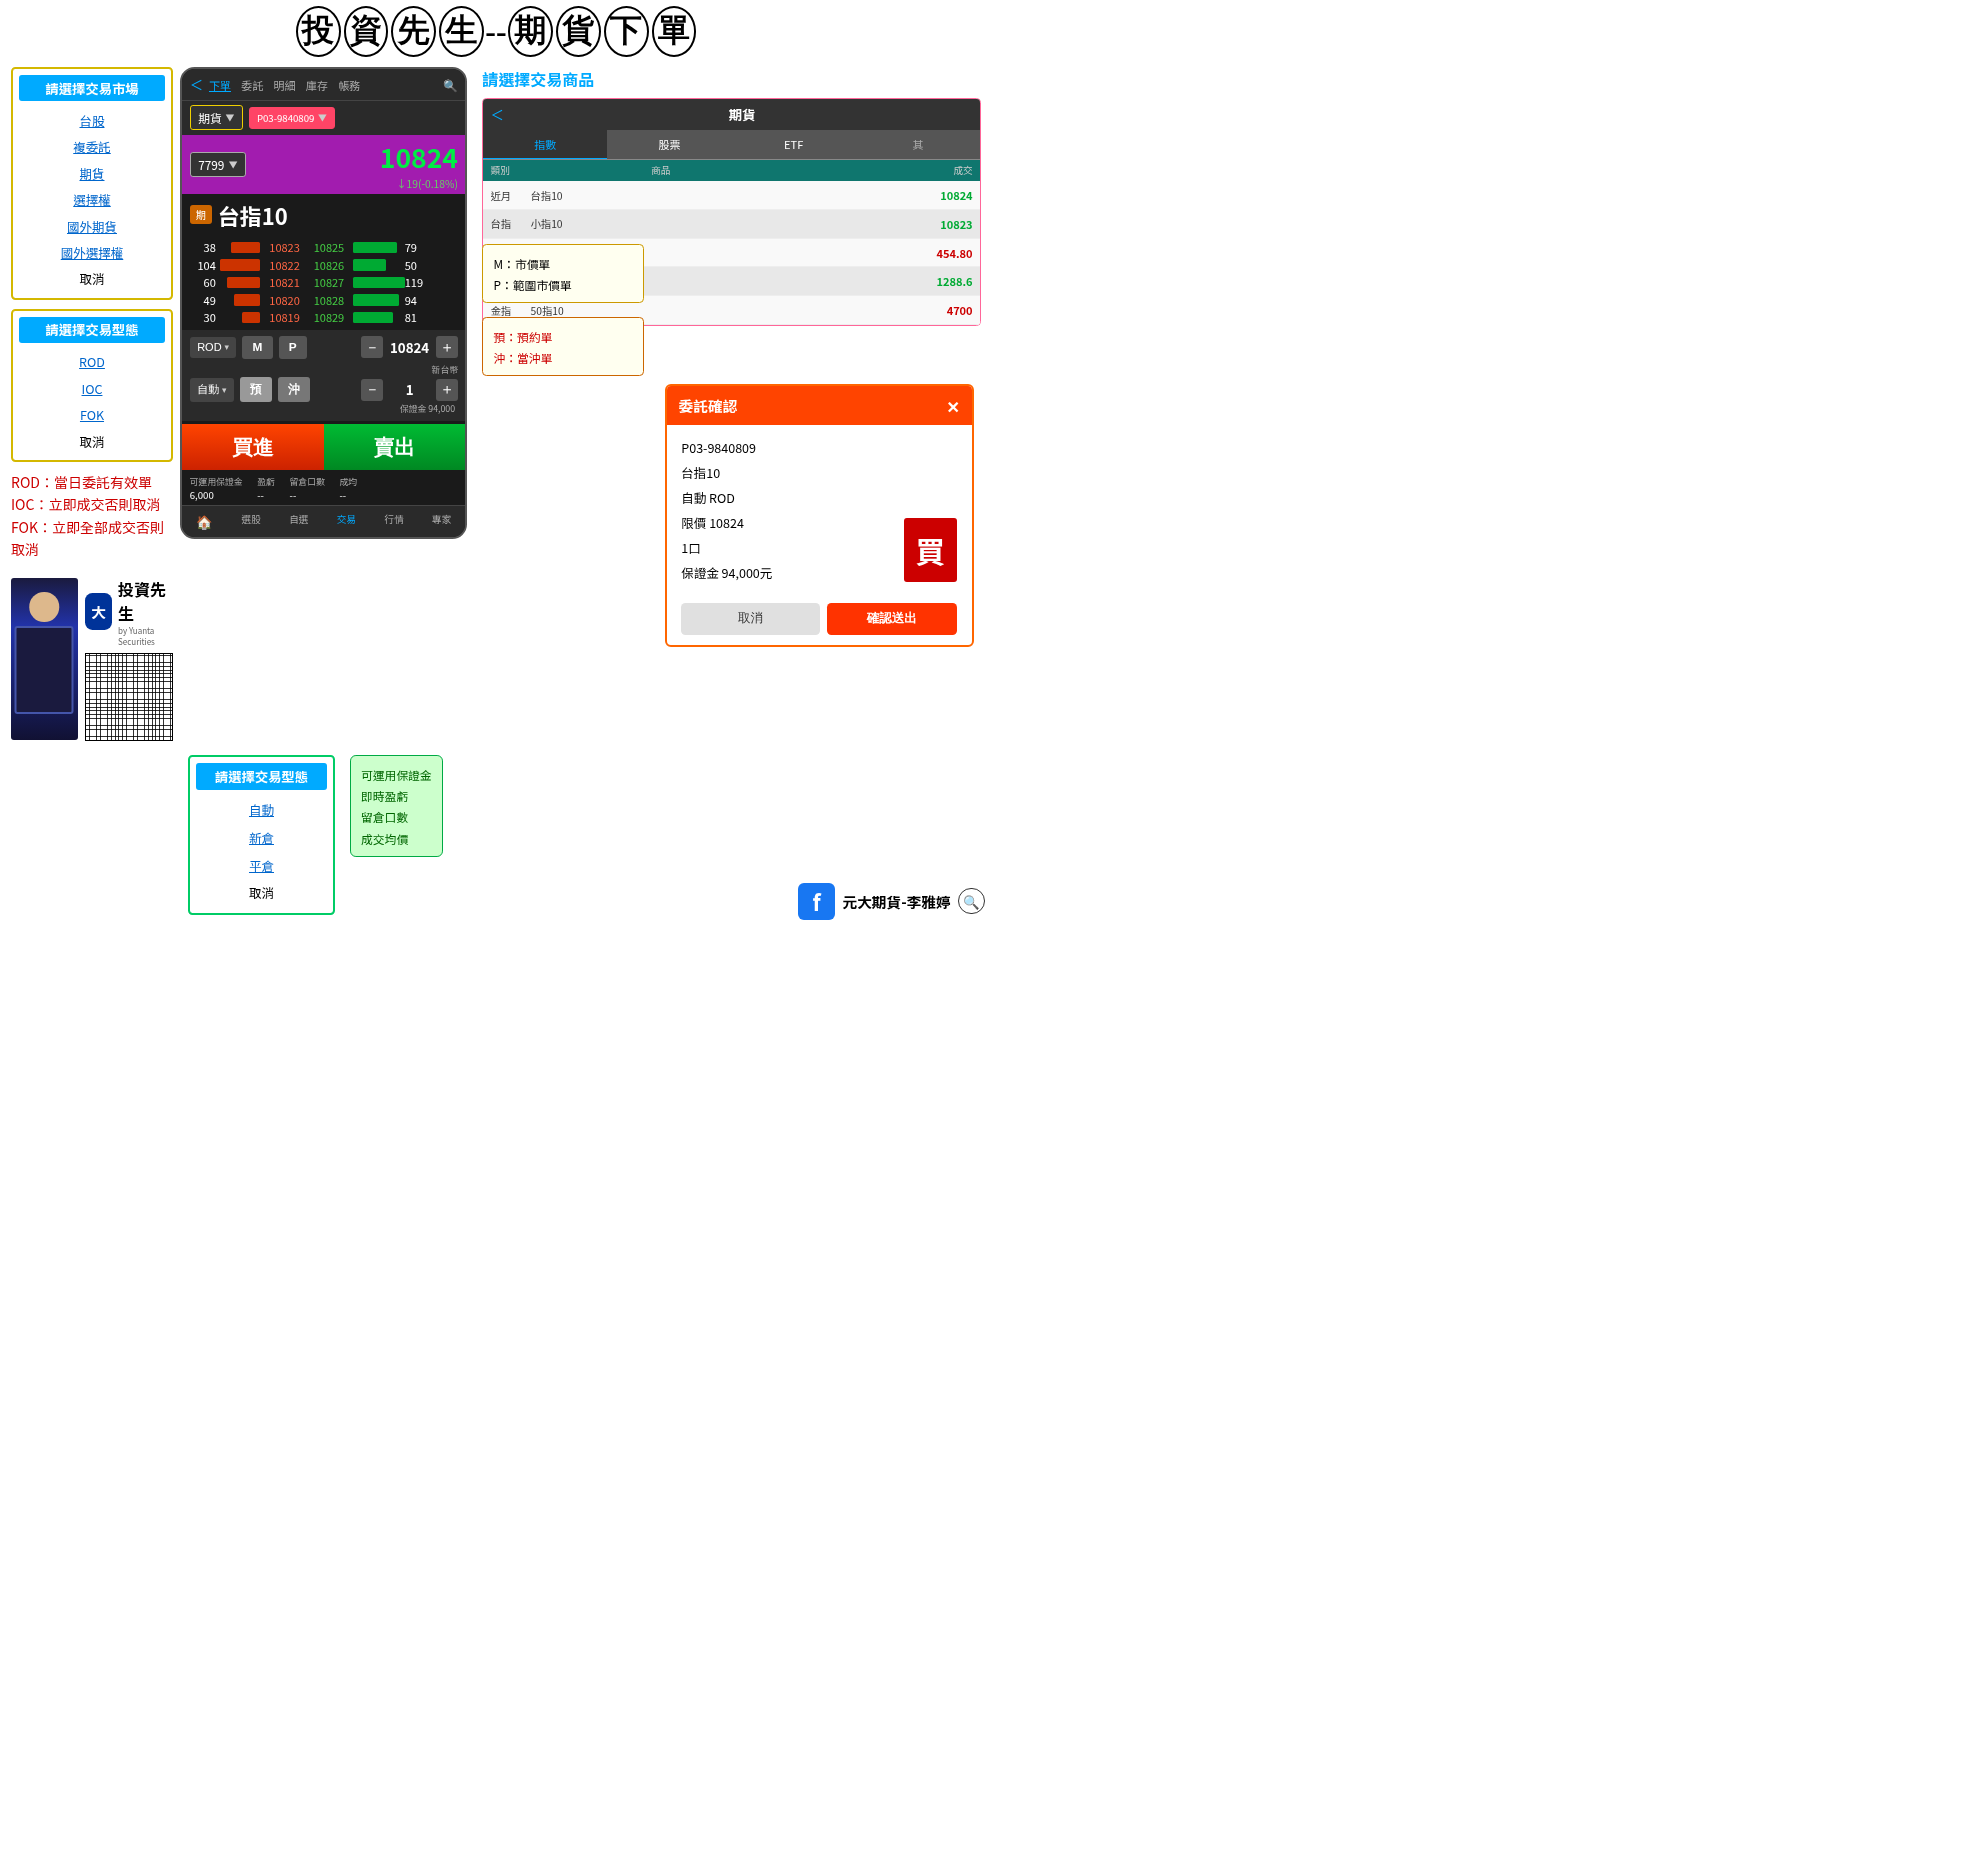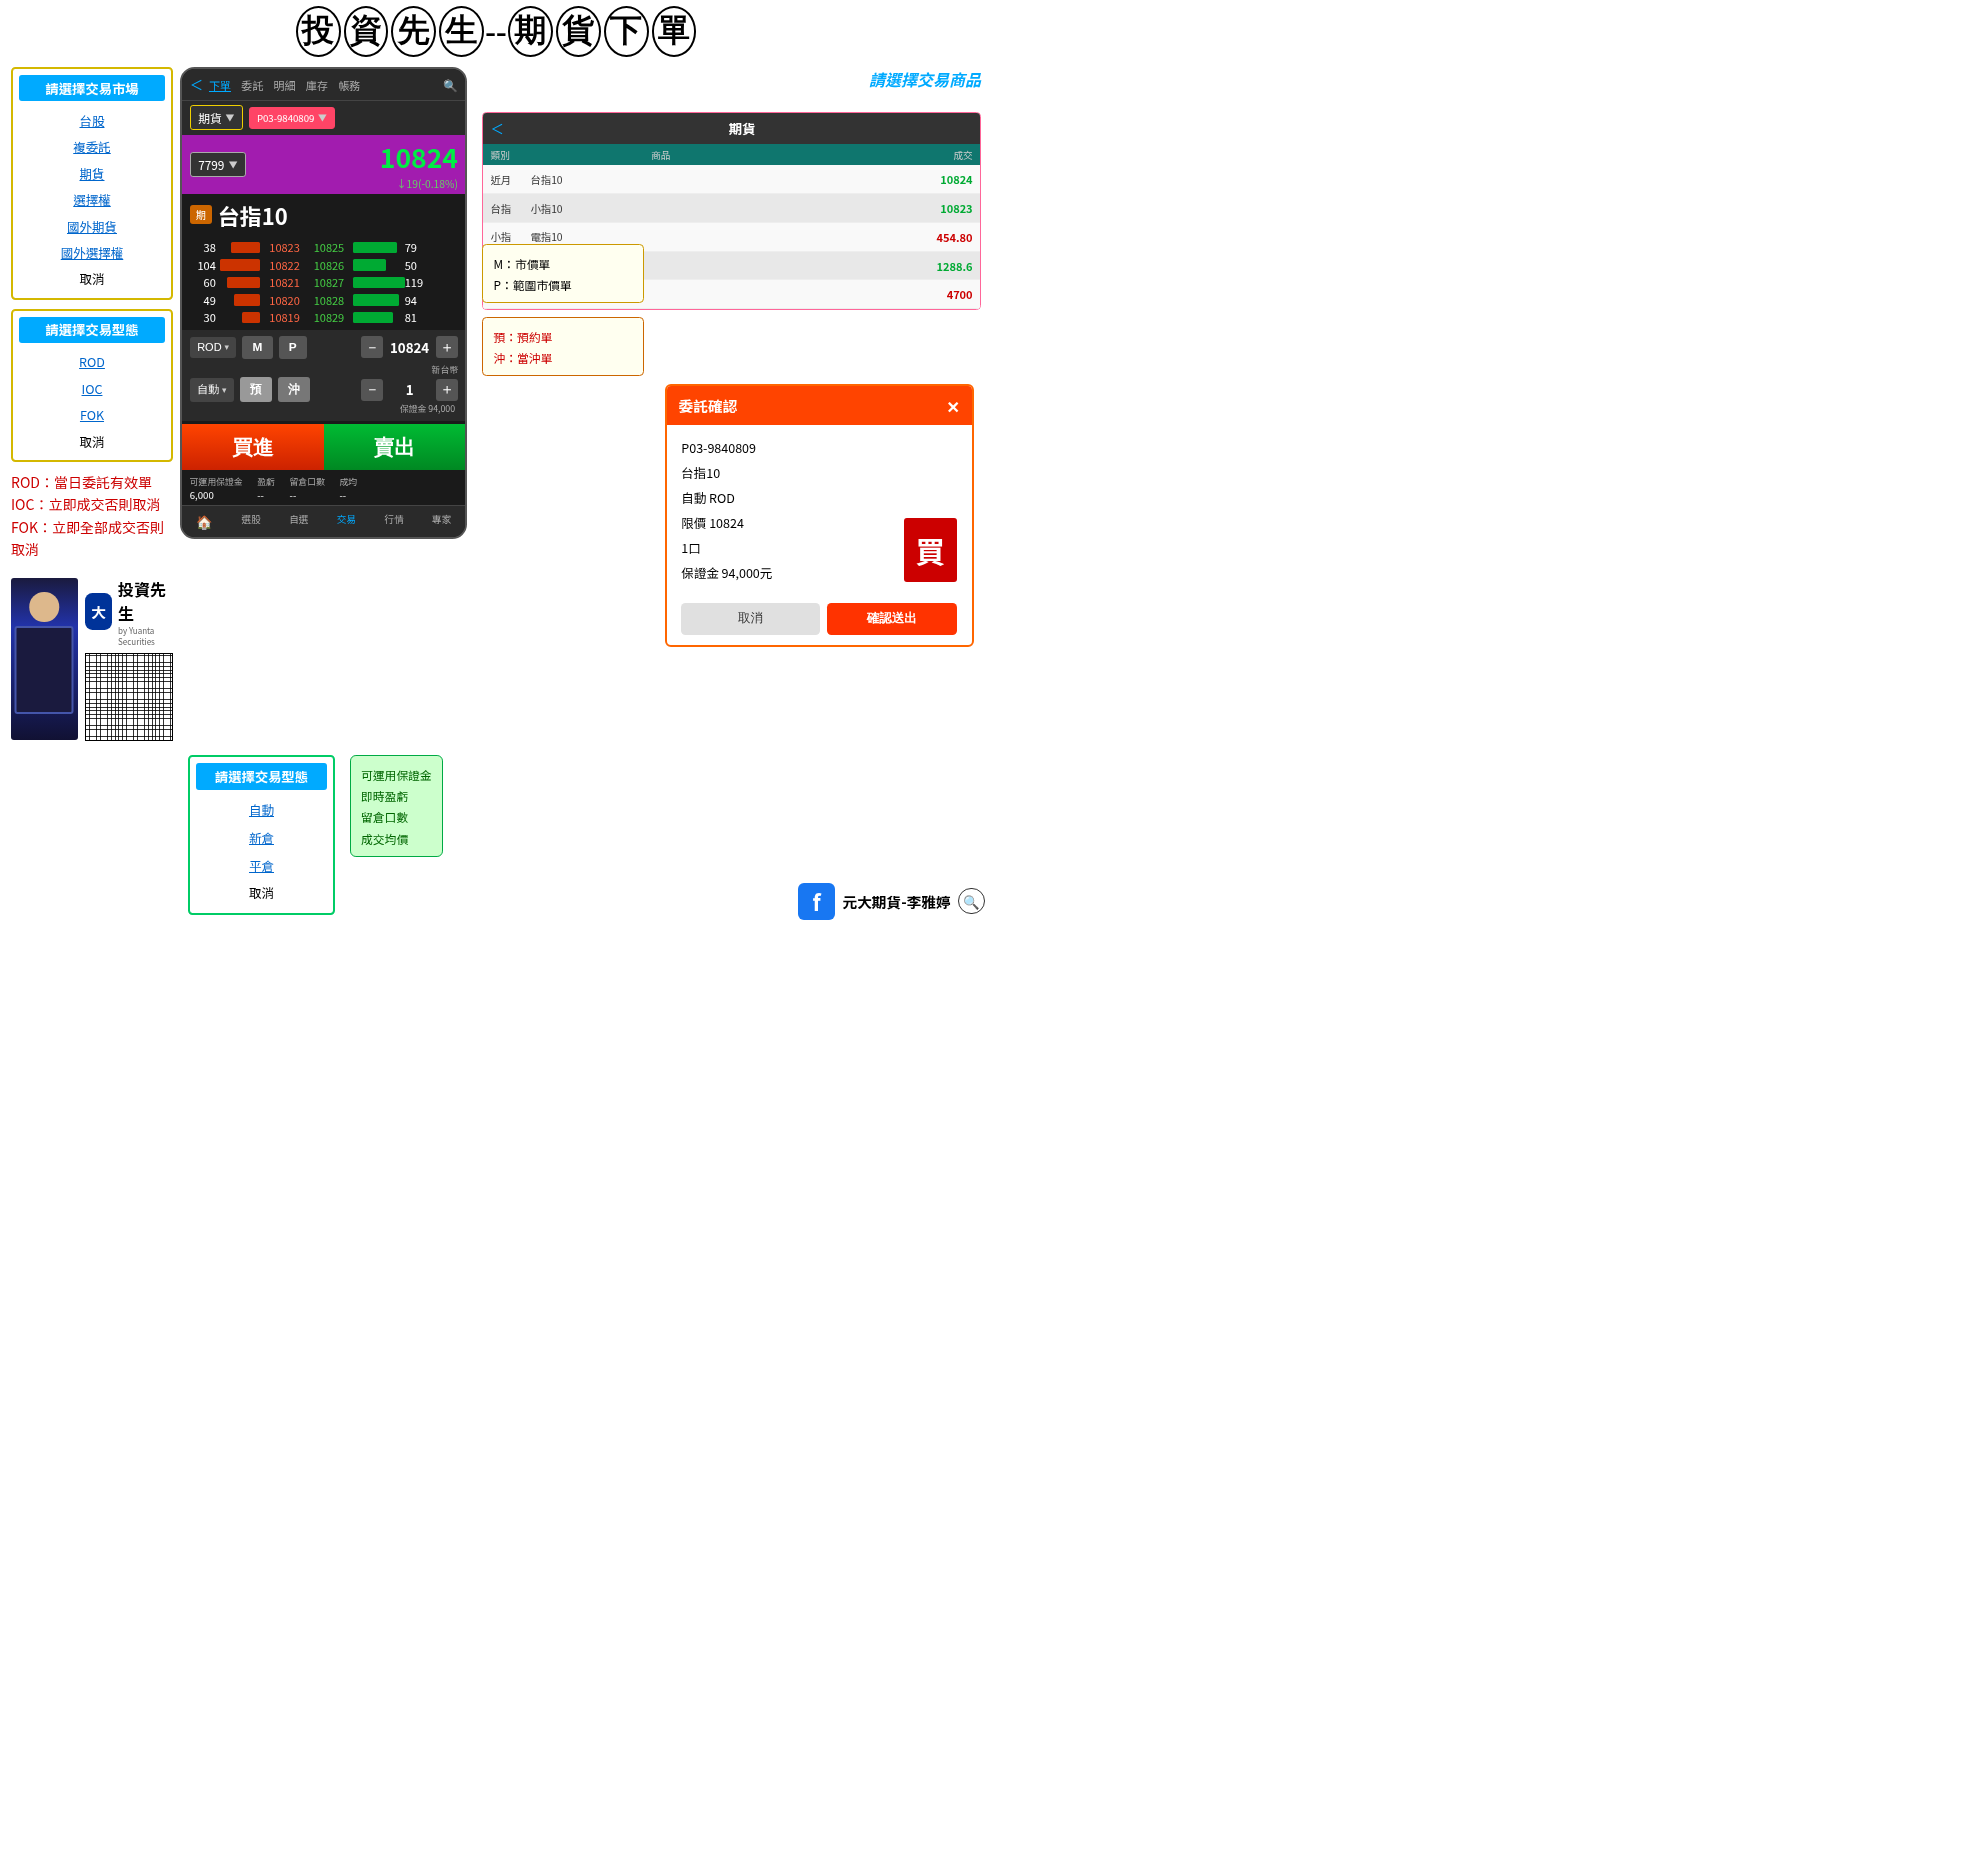--- a/index.html
+++ b/index.html
@@ -430,26 +430,25 @@
       align-items: center;
       color: #aaa;
       font-size: 9.6px;
       cursor: pointer;
       gap: 2.2px;
     }
     .bottom-nav-item.active { color: #00aaff; }
     .nav-icon { font-size: 13.3px; }
 
     .product-select-title {
-      text-align: right;
+      text-align: left;
       color: #00aaff;
       font-size: 16px;
       font-weight: bold;
-      margin-bottom: 21px;
-      font-style: italic;
+      margin-bottom: 7px;
     }
 
     .product-table-container {
       border: 1.5px solid #ff6699;
       border-radius: 4.4px;
       background: #fff;
       overflow: hidden;
     }
 
     .product-table-header {
@@ -1016,20 +1015,26 @@
   </div>
 
   <div style="position:relative; flex:1;">
 
     <div style="margin-left:7.4px;">
       <div class="product-select-title">請選擇交易商品</div>
       <div class="product-table-container">
         <div class="product-table-header">
           <span class="back">＜</span>
           <span class="title">期貨</span>
+        </div>
+        <div class="product-tabs">
+          <div class="product-tab active">指數</div>
+          <div class="product-tab">股票</div>
+          <div class="product-tab">ETF</div>
+          <div class="product-tab extra">其</div>
         </div>
         <div class="product-col-headers">
           <div class="col-h">類別</div>
           <div class="col-h">商品</div>
           <div class="col-h" style="text-align:right">成交</div>
         </div>
         <div class="product-rows">
           <div class="product-row">
             <span class="row-cat">近月</span>
             <span class="row-name">台指10</span>

